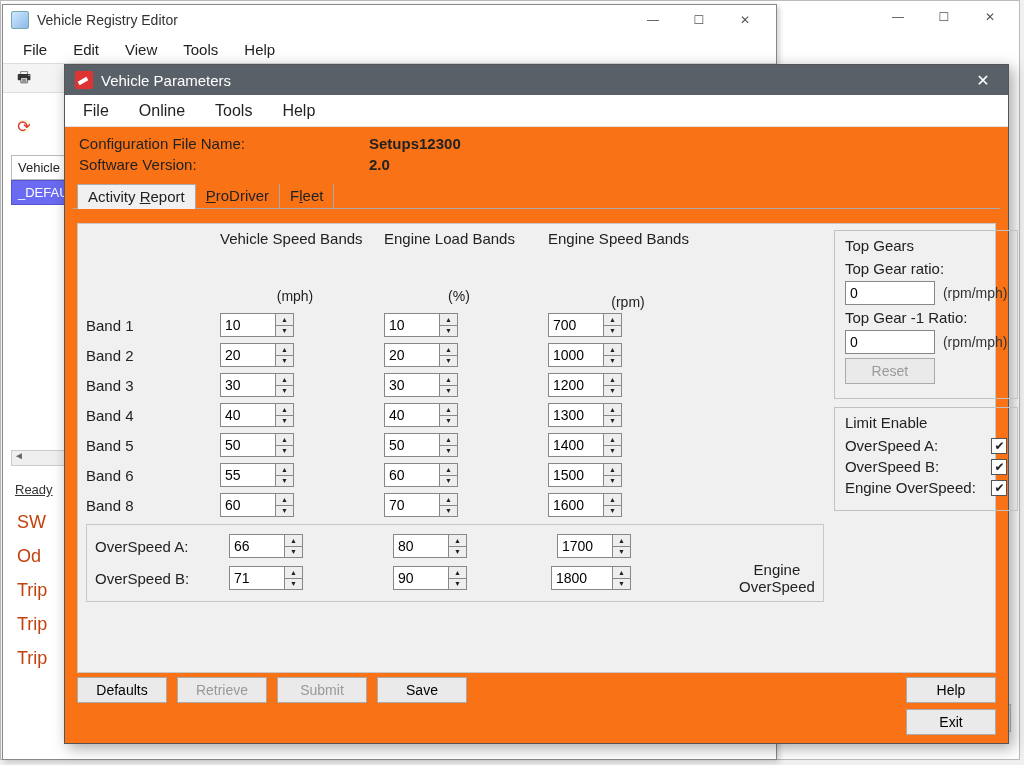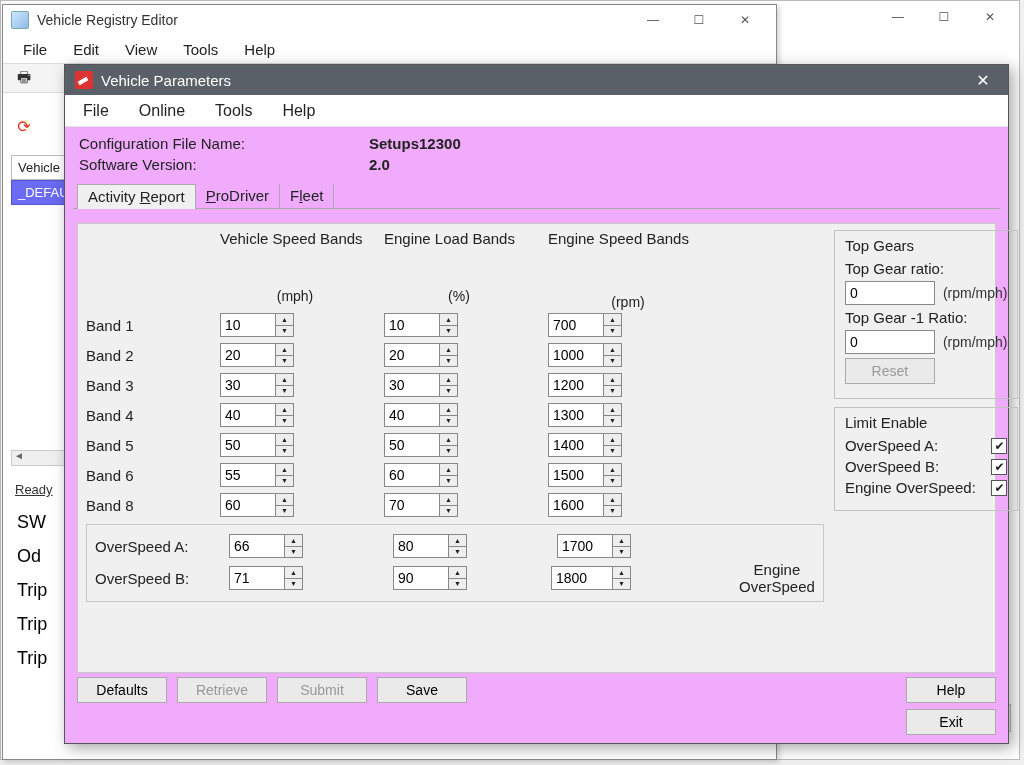--- a/index.html
+++ b/index.html
@@ -56,21 +56,21 @@
 .lefttabs {
   position: absolute; left: 0; top: 0; width: 55px;
 }
 .lefttabs .tab {
   font-size: 13px; padding: 4px 6px; border: 1px solid #bbb; background: #fff;
 }
 .lefttabs .tab.active {
   background: #6a6af2; color: #fff; border-color: #5555d0;
 }
 .sidelabels {
-  position: absolute; left: 6px; top: 350px; font-size: 18px; color: #000000;
+  position: absolute; left: 6px; top: 350px; font-size: 18px; color: #c2410c;
   line-height: 34px;
 }
 .scrollbar-lt {
   position: absolute; left: 0; top: 295px; width: 55px; height: 16px;
   background: #efefef; border: 1px solid #ccc;
 }
 .scrollbar-lt::before {
   content: "◄"; position: absolute; left: 2px; top: -1px; font-size: 10px; color: #666;
 }
 .statusbar {
@@ -85,21 +85,21 @@
 .dropdown-bg::after{content:"▾";}
 .resetbtn-bg {
   position: absolute; right: 8px; top: 703px;
   width: 60px; height: 28px; background:#eee; border:1px solid #bbb;
   display:flex; align-items:center; justify-content:center; font-size:14px;
 }
 
 
 .modal {
   position: absolute; left: 64px; top: 64px; width: 945px; height: 680px;
-  background: #f0abfc; border: 1px solid #555;
+  background: #f97316; border: 1px solid #555;
   box-shadow: 4px 4px 14px rgba(0,0,0,.35);
 }
 .modal .mtitlebar {
   height: 30px; background: #5a6068; color: #fff;
   display: flex; align-items: center; padding: 0 10px;
 }
 .mtitlebar .icon {
   width: 18px; height: 18px; margin-right: 8px;
   background: #d33; border-radius: 2px; position: relative;
 }

